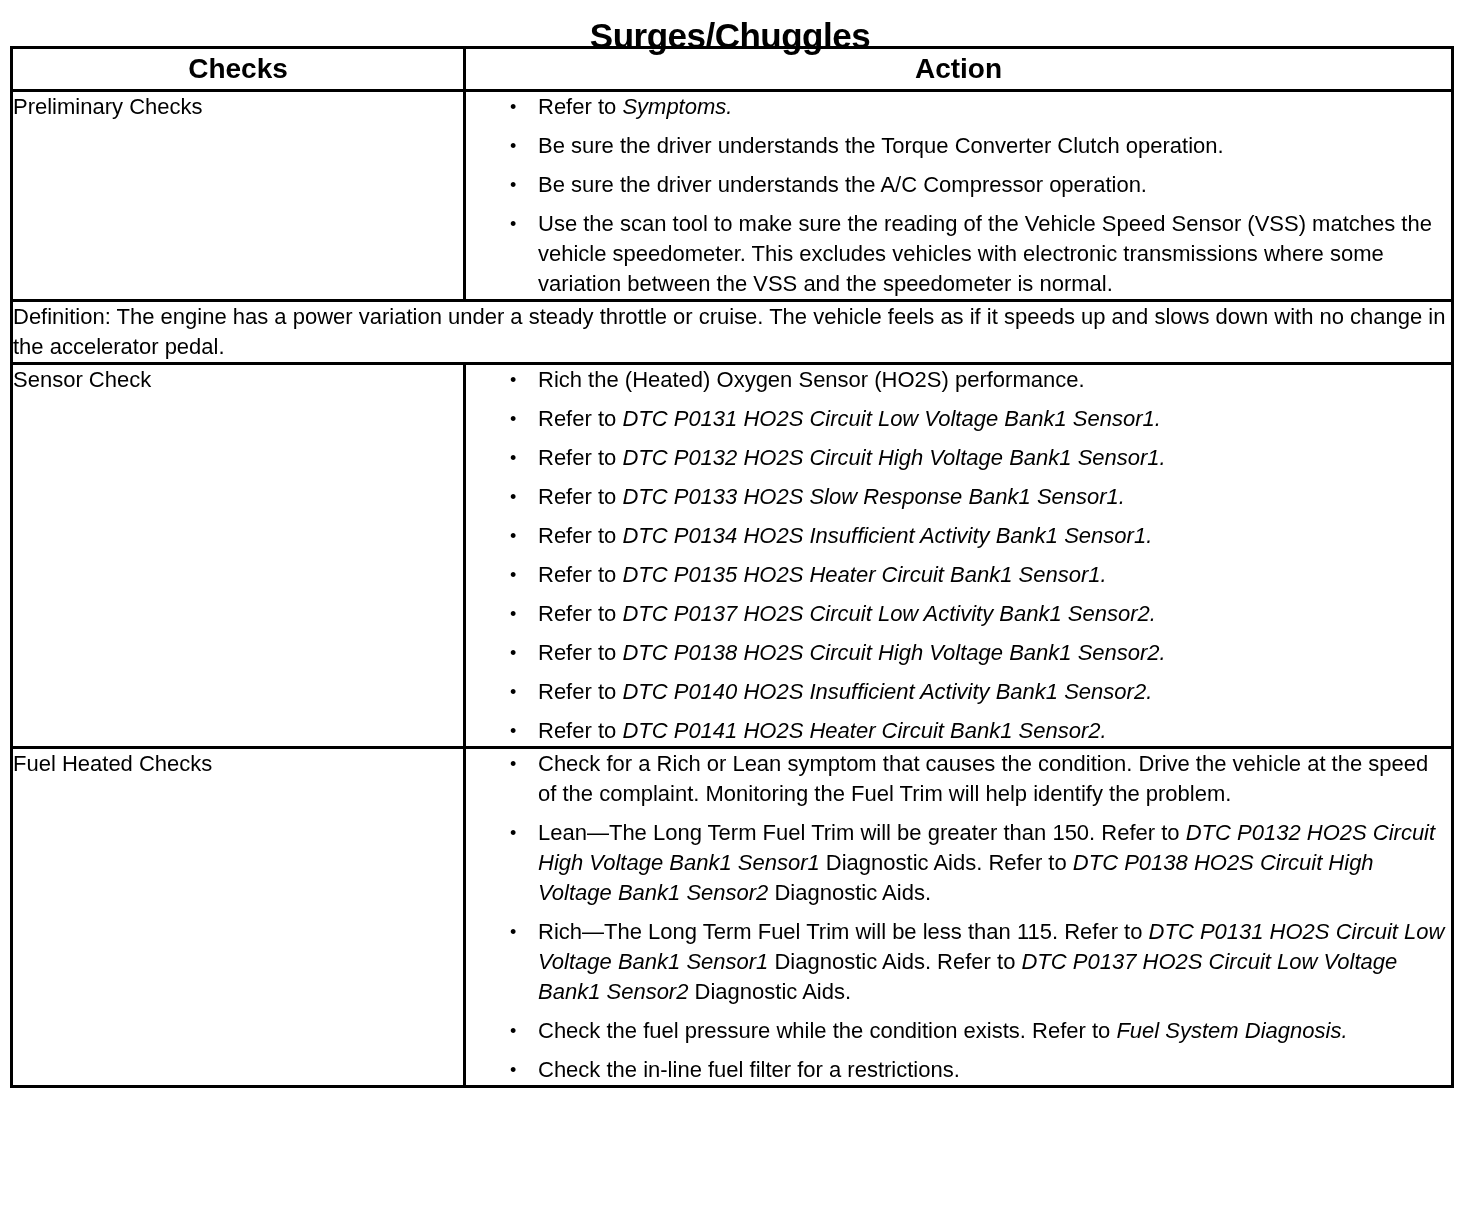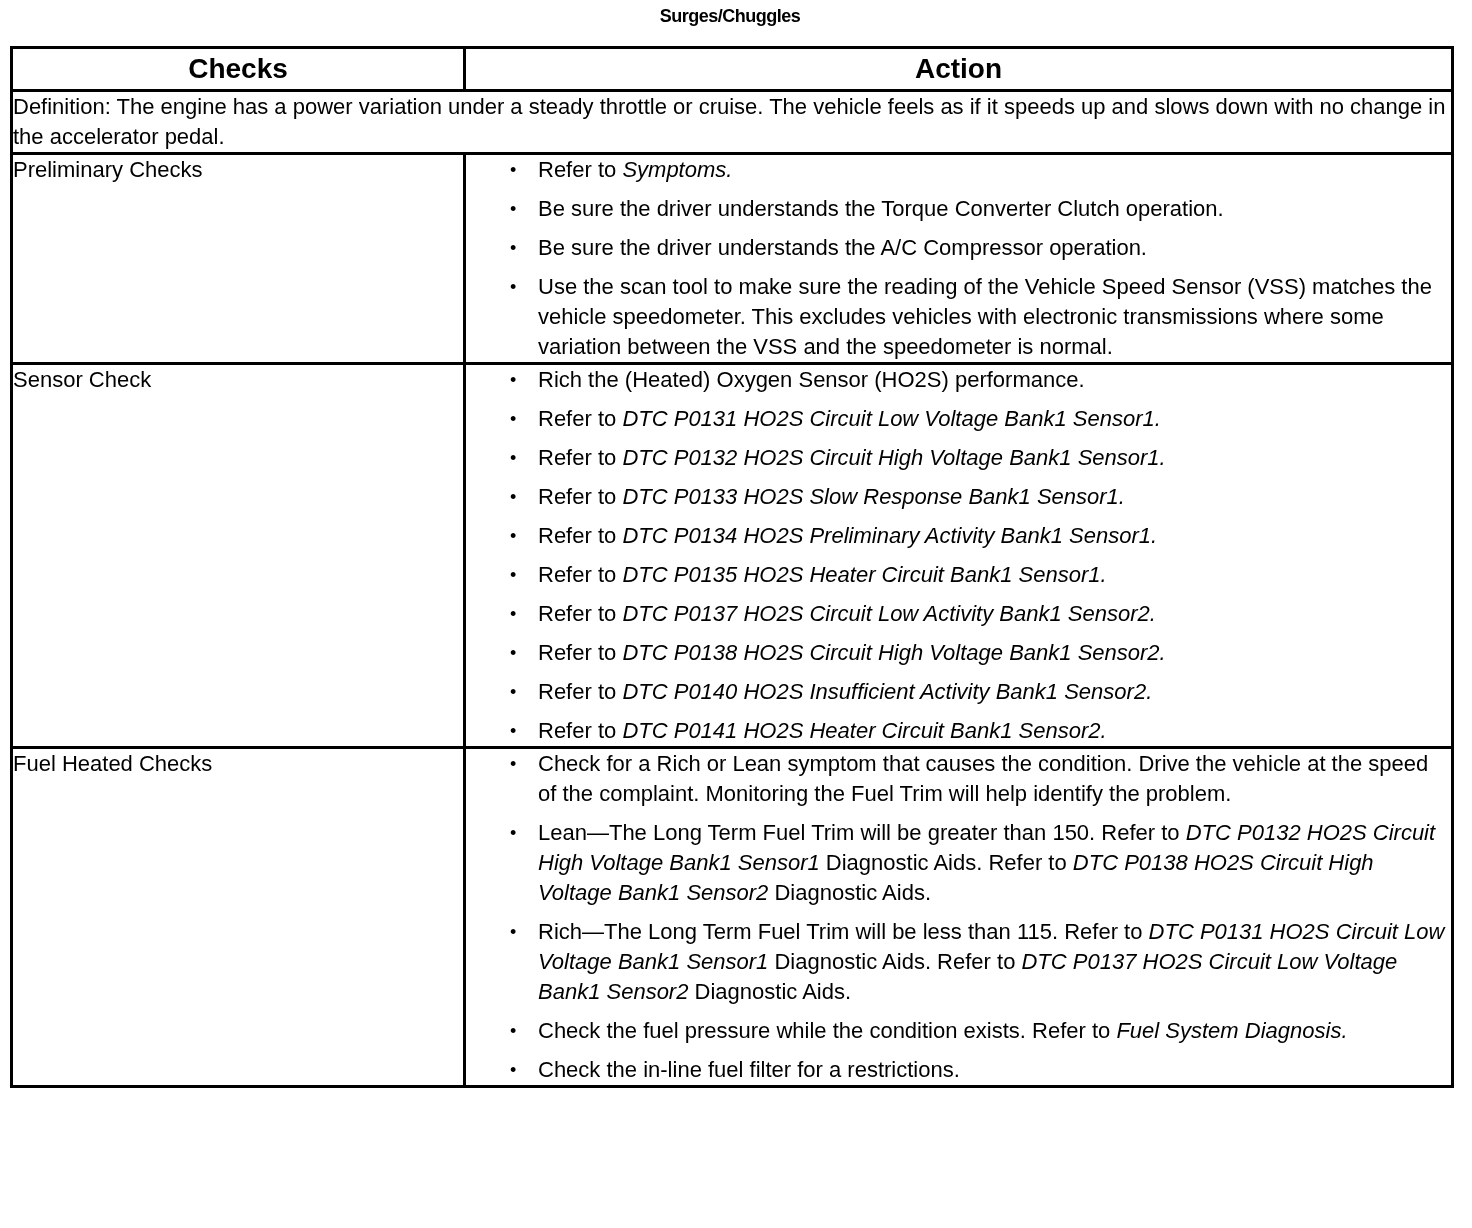--- a/index.html
+++ b/index.html
@@ -1,22 +1,22 @@
 <!DOCTYPE html>
 <html><head>
 <meta charset="utf-8">
 <style>
   html, body { margin: 0; padding: 0; background: #fff; }
   body {
     width: 1472px; height: 1228px; position: relative; overflow: hidden;
     font-family: "Liberation Sans", sans-serif; color: #000;
   }
   .title {
-    position: absolute; top: 6px; left: 0; width: 1460px; text-align: center;
-    font-size: 18px; font-weight: bold; letter-spacing: -0.5px;
+    position: absolute; top: 16px; left: 0; width: 1460px; text-align: center;
+    font-size: 35px; font-weight: bold; letter-spacing: -0.5px;
   }
   table.doc {
     position: absolute; top: 46px; left: 10px; width: 1441px;
     border-collapse: collapse; table-layout: fixed;
     font-size: 22px; line-height: 30px;
   }
   table.doc td, table.doc th {
     border: 3px solid #000; vertical-align: top; padding: 0;
   }
   th { font-weight: bold; font-size: 28px; height: 40px; vertical-align: middle !important; text-align: center; }
@@ -44,42 +44,42 @@
       <col class="c2">
     </colgroup>
   <thead>
     <tr>
       <th>Checks</th>
       <th>Action</th>
     </tr>
   </thead>
   <tbody>
     <tr>
-      <td class="def" colspan="2">Definition: The engine has a power variation under a steady throttle or cruise. The vehicle feels as if it speeds up and slows down with no change in the accelerator pedal.</td>
-    </tr>
-    <tr>
       <td class="check">Preliminary Checks</td>
       <td class="action">
         <ul class="bl">
             <li><span>Refer to </span><span class="it">Symptoms.</span></li>
             <li><span>Be sure the driver understands the Torque Converter Clutch operation.</span></li>
             <li><span>Be sure the driver understands the A/C Compressor operation.</span></li>
             <li><span>Use the scan tool to make sure the reading of the Vehicle Speed Sensor (VSS) matches the vehicle speedometer. This excludes vehicles with electronic transmissions where some variation between the VSS and the speedometer is normal.</span></li>
           </ul>
       </td>
     </tr>
     <tr>
+      <td class="def" colspan="2">Definition: The engine has a power variation under a steady throttle or cruise. The vehicle feels as if it speeds up and slows down with no change in the accelerator pedal.</td>
+    </tr>
+    <tr>
       <td class="check">Sensor Check</td>
       <td class="action">
         <ul class="bl">
             <li><span>Rich the (Heated) Oxygen Sensor (HO2S) performance.</span></li>
             <li><span>Refer to </span><span class="it">DTC P0131 HO2S Circuit Low Voltage Bank1 Sensor1.</span></li>
             <li><span>Refer to </span><span class="it">DTC P0132 HO2S Circuit High Voltage Bank1 Sensor1.</span></li>
             <li><span>Refer to </span><span class="it">DTC P0133 HO2S Slow Response Bank1 Sensor1.</span></li>
-            <li><span>Refer to </span><span class="it">DTC P0134 HO2S Preliminary Activity Bank1 Sensor1.</span></li>
+            <li><span>Refer to </span><span class="it">DTC P0134 HO2S Insufficient Activity Bank1 Sensor1.</span></li>
             <li><span>Refer to </span><span class="it">DTC P0135 HO2S Heater Circuit Bank1 Sensor1.</span></li>
             <li><span>Refer to </span><span class="it">DTC P0137 HO2S Circuit Low Activity Bank1 Sensor2.</span></li>
             <li><span>Refer to </span><span class="it">DTC P0138 HO2S Circuit High Voltage Bank1 Sensor2.</span></li>
             <li><span>Refer to </span><span class="it">DTC P0140 HO2S Insufficient Activity Bank1 Sensor2.</span></li>
             <li><span>Refer to </span><span class="it">DTC P0141 HO2S Heater Circuit Bank1 Sensor2.</span></li>
           </ul>
       </td>
     </tr>
     <tr>
       <td class="check">Fuel Heated Checks</td>

